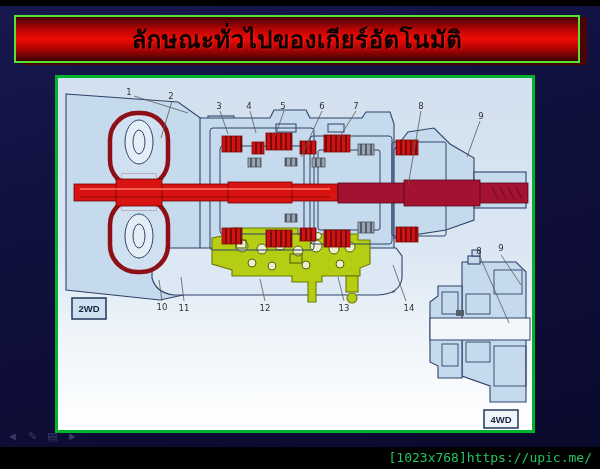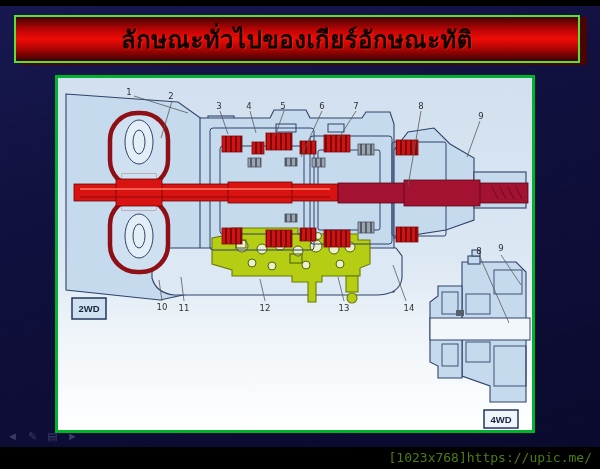--- a/index.html
+++ b/index.html
@@ -28,33 +28,33 @@
     background:#ffffff;border:3px solid #00b22c;
   }
   .diagram-box svg{display:block;}
   .present-toolbar{
     position:absolute;left:6px;top:429px;display:flex;gap:7px;
     color:#3c3c68;font-size:11px;line-height:14px;z-index:1;
   }
   .present-toolbar span{width:13px;text-align:center;cursor:pointer;}
   .footer-bar{
     position:absolute;left:0;bottom:0;width:600px;height:22px;background:#000;
-    color:#4d7c0f;font-family:"DejaVu Sans Mono",monospace;font-size:13px;
+    color:#22c55e;font-family:"DejaVu Sans Mono",monospace;font-size:13px;
     line-height:21px;text-align:right;box-sizing:border-box;padding-right:8px;
   }
   text.callout{font-family:"DejaVu Sans",sans-serif;font-size:8.5px;fill:#303030;}
   text.drive-label{font-family:"Liberation Sans",sans-serif;font-size:9.5px;font-weight:bold;fill:#15233f;}
 </style>
 </head>
 <body>
 
 <div class="slide-bg"></div>
 
 <div class="title-banner">
-  <div class="title-text">ลักษณะทั่วไปของเกียร์อักษณะทัติ</div>
+  <div class="title-text">ลักษณะทั่วไปของเกียร์อัตโนมัติ</div>
 </div>
 
 <div class="present-toolbar">
   <span>◄</span>
   <span>✎</span>
   <span>▤</span>
   <span>►</span>
 </div>
 
 <div class="diagram-box">

